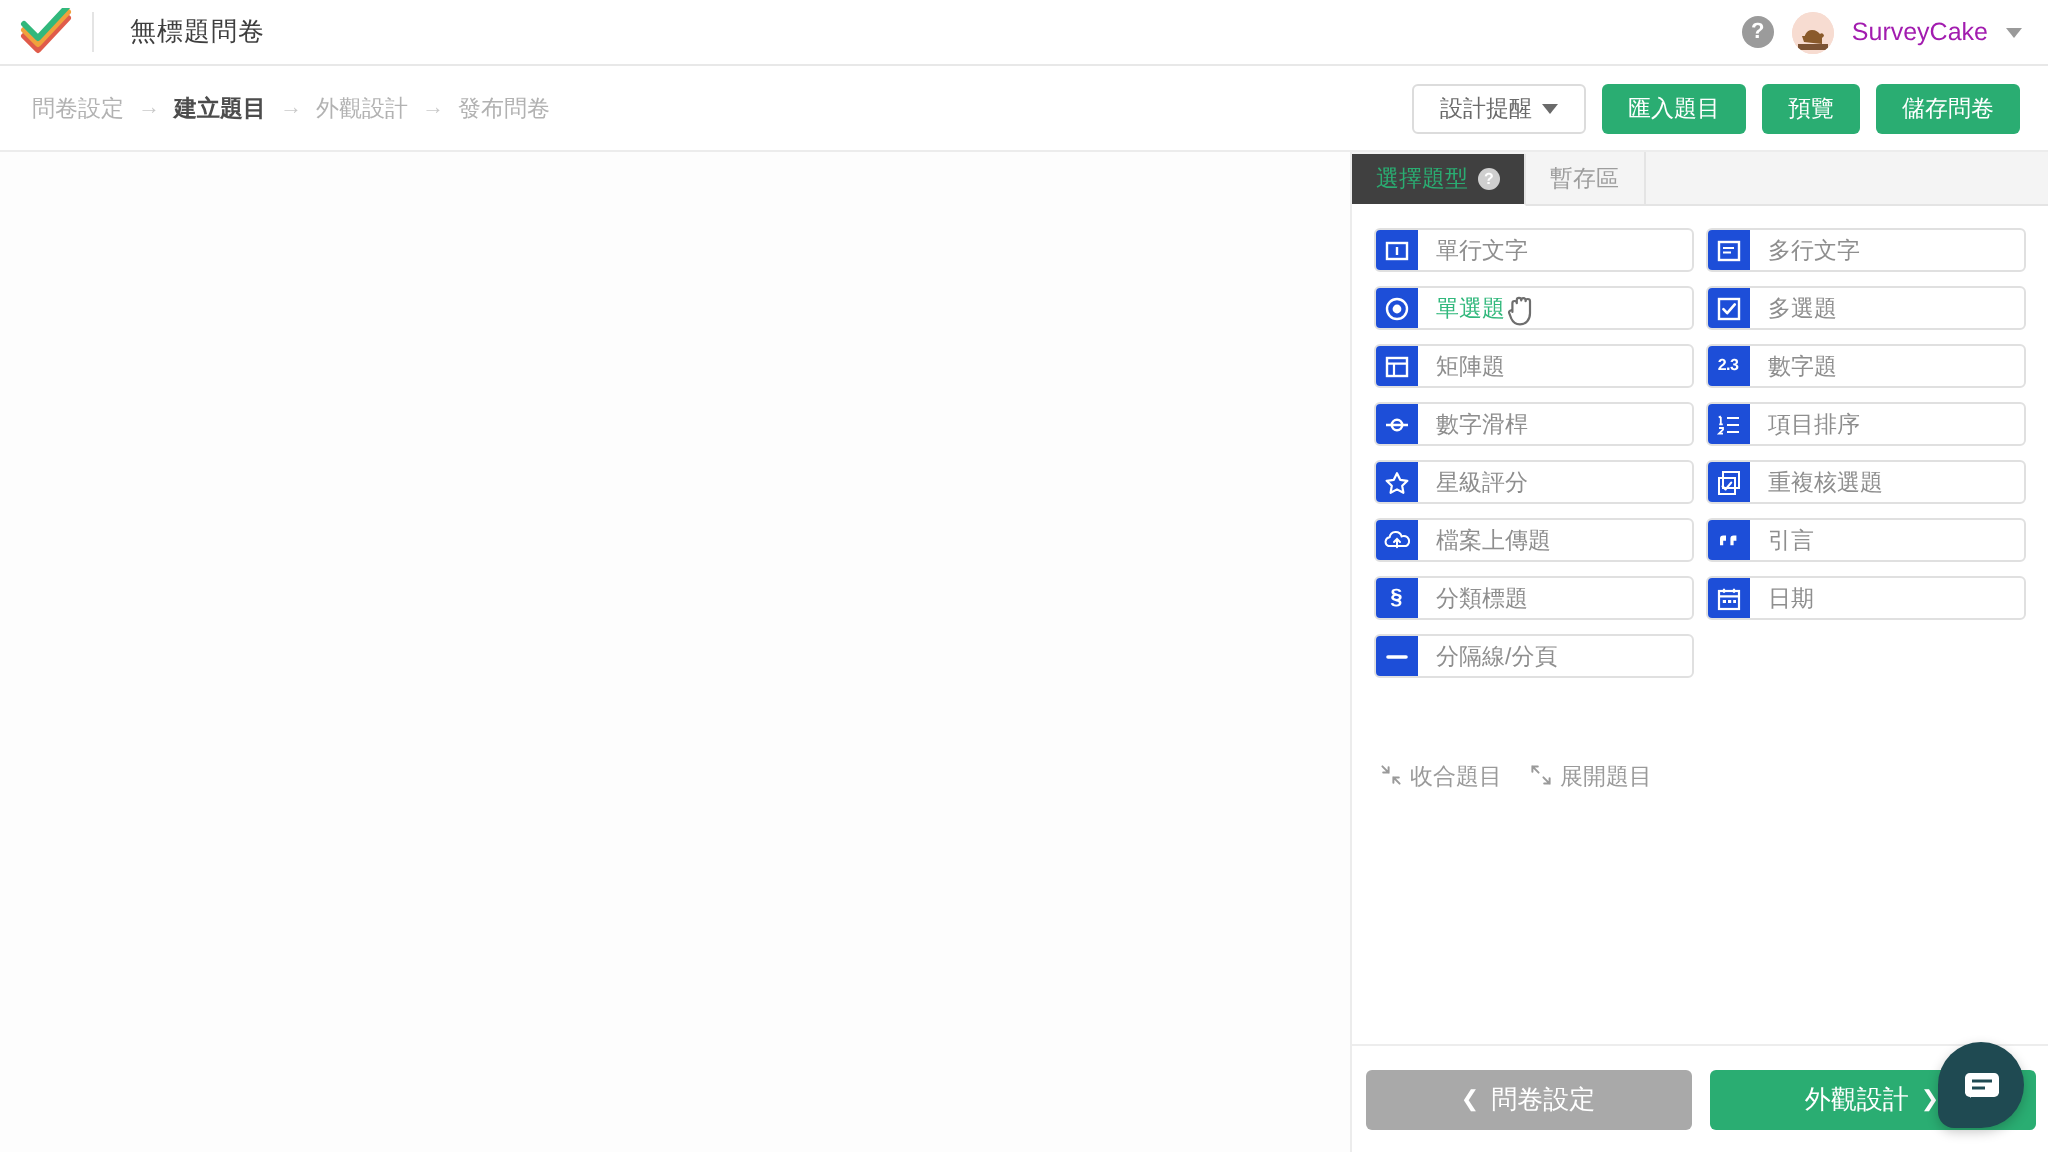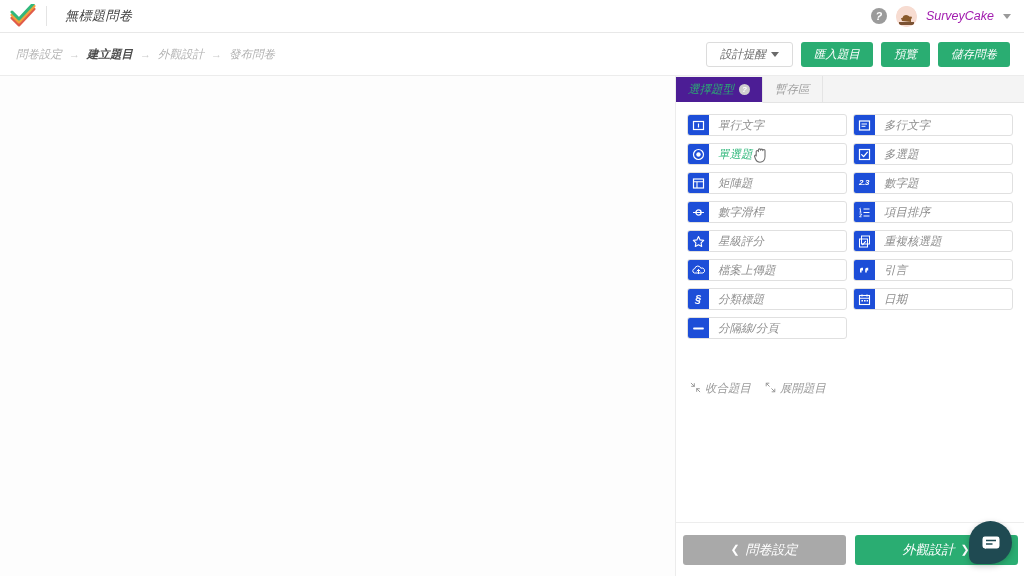--- a/index.html
+++ b/index.html
@@ -2,21 +2,21 @@
 <html><head>
 <meta charset="utf-8">
 <style>
   * { box-sizing: border-box; margin: 0; padding: 0; }
   html, body {
     width: 1024px; height: 576px;
     font-family: "Liberation Sans", "DejaVu Sans", sans-serif;
     background: #ffffff;
     overflow: hidden;
   }
-  #app { position: relative; width: 1024px; height: 576px; font-style: italic; }
+  #app { position: relative; width: 1024px; height: 576px; }
 
   
   .topbar {
     position: absolute; left: 0; top: 0; width: 1024px; height: 33px;
     background: #ffffff; border-bottom: 1px solid #e8e8e8;
     display: flex; align-items: center;
   }
   .logo-wrap { width: 46px; display: flex; justify-content: center; align-items: center; }
   .logo { position: relative; width: 26px; height: 24px; }
   .logo svg { display: block; }
@@ -84,21 +84,21 @@
   .tabs {
     height: 27px; background: #f4f4f4; display: flex; align-items: flex-end;
     border-bottom: 1px solid #e4e4e4; flex: 0 0 auto;
   }
   .tab {
     height: 26px; padding: 0 12px; display: flex; align-items: center; gap: 5px;
     font-size: 11.5px; color: #9d9d9d; cursor: pointer;
     background: #f4f4f4; border-right: 1px solid #e4e4e4;
   }
   .tab.active {
-    background: #4c1d95; color: #2aad72; border-bottom: 1px solid #ffffff;
+    background: #404040; color: #2aad72; border-bottom: 1px solid #ffffff;
     margin-bottom: -1px;
   }
   .tab-help {
     width: 11px; height: 11px; border-radius: 50%; background: #cfcfcf;
     color: #fff; font-size: 8px; font-weight: bold;
     display: flex; align-items: center; justify-content: center;
   }
 
   .qtype-grid {
     padding: 11px 0 0 11px; display: flex; flex-wrap: wrap;

